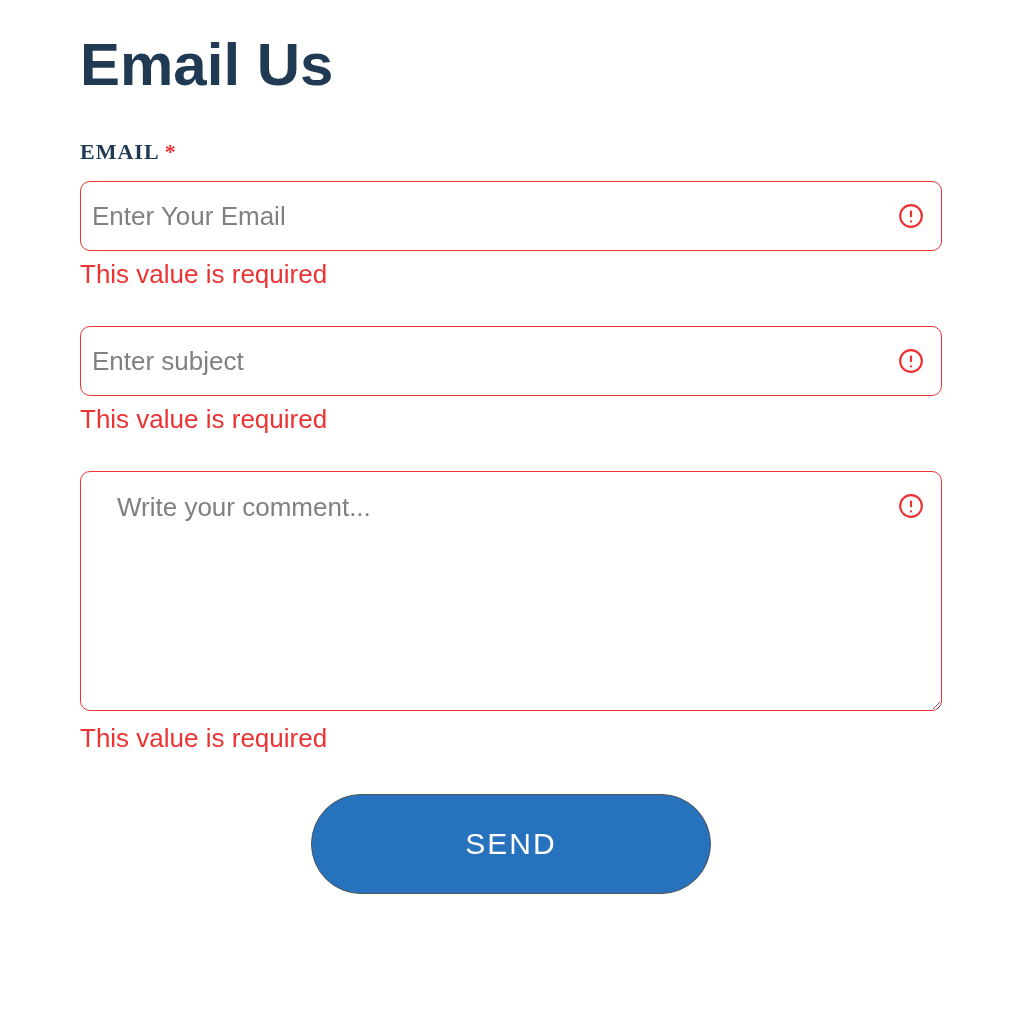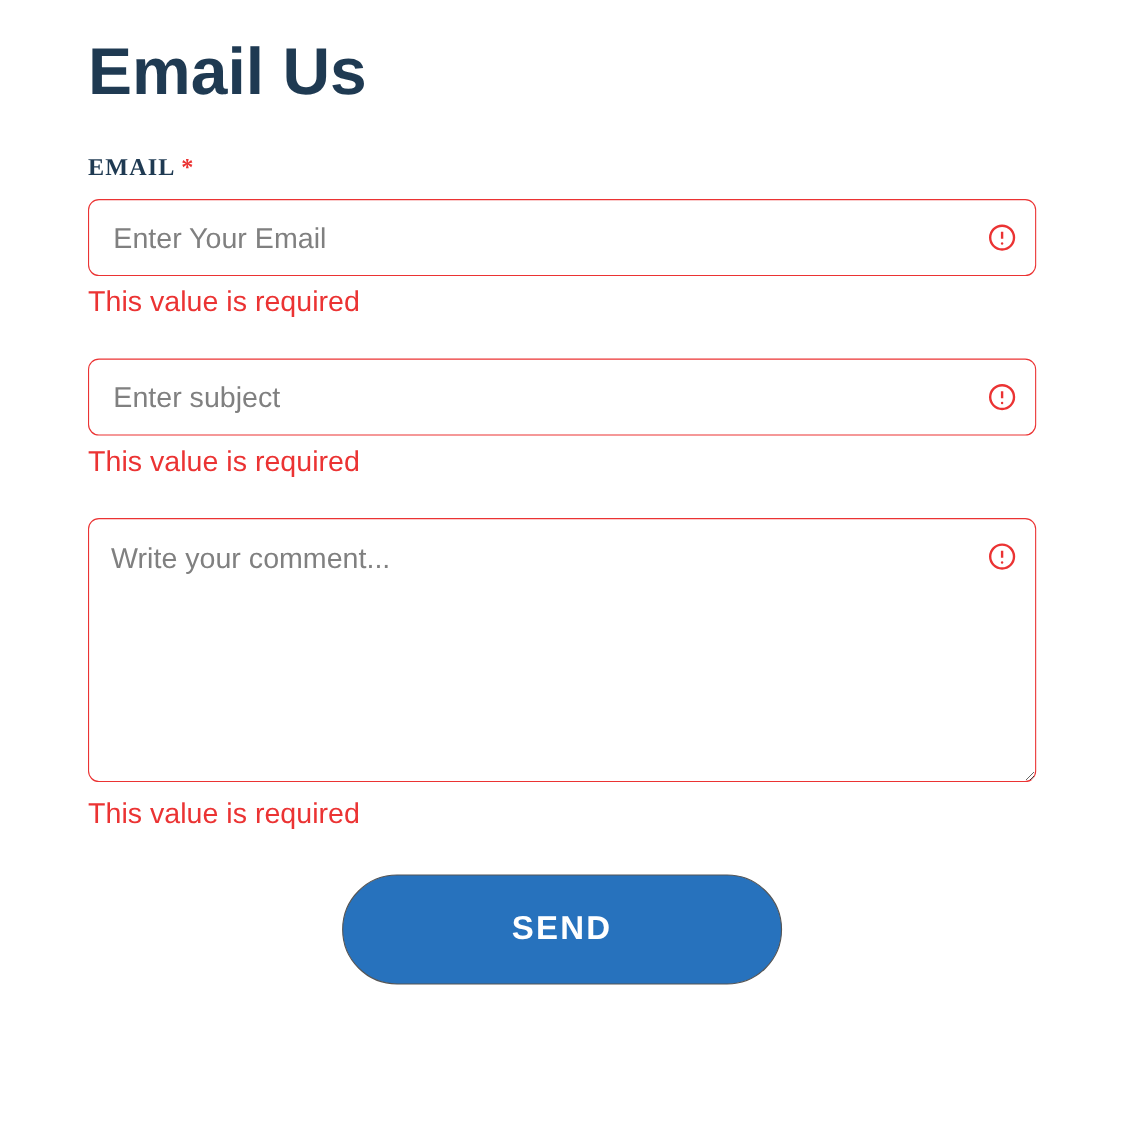--- a/index.html
+++ b/index.html
@@ -36,35 +36,35 @@
       font-weight: 700;
     }
     .input-wrapper {
       position: relative;
     }
     .text-input {
       width: 100%;
       height: 70px;
       border: 1.5px solid #eb3333;
       border-radius: 10px;
-      padding: 0 56px 0 22px;
+      padding: 0 56px 0 11px;
       font-size: 26px;
       color: #333;
       font-family: inherit;
       outline: none;
     }
     .text-input::placeholder {
       color: #808080;
     }
     .textarea-input {
       width: 100%;
       height: 240px;
       border: 1.5px solid #eb3333;
       border-radius: 10px;
-      padding: 20px 56px 20px 20px;
+      padding: 20px 56px 20px 36px;
       font-size: 26px;
       color: #000000;
       font-family: inherit;
       outline: none;
       resize: vertical;
     }
     .textarea-input::placeholder {
       color: #808080;
     }
     .error-icon {
@@ -89,21 +89,20 @@
       width: 400px;
       height: 100px;
       border-radius: 60px;
       background: #2772bd;
       border: 1.5px solid #555;
       color: #ffffff;
       font-size: 30px;
       letter-spacing: 2px;
       font-family: inherit;
       cursor: pointer;
-      font-weight: bold;
     }
   </style>
 </head>
 <body>
 
 <h1 class="page-title">Email Us</h1>
 
 <form>
 
   <div class="form-group">

